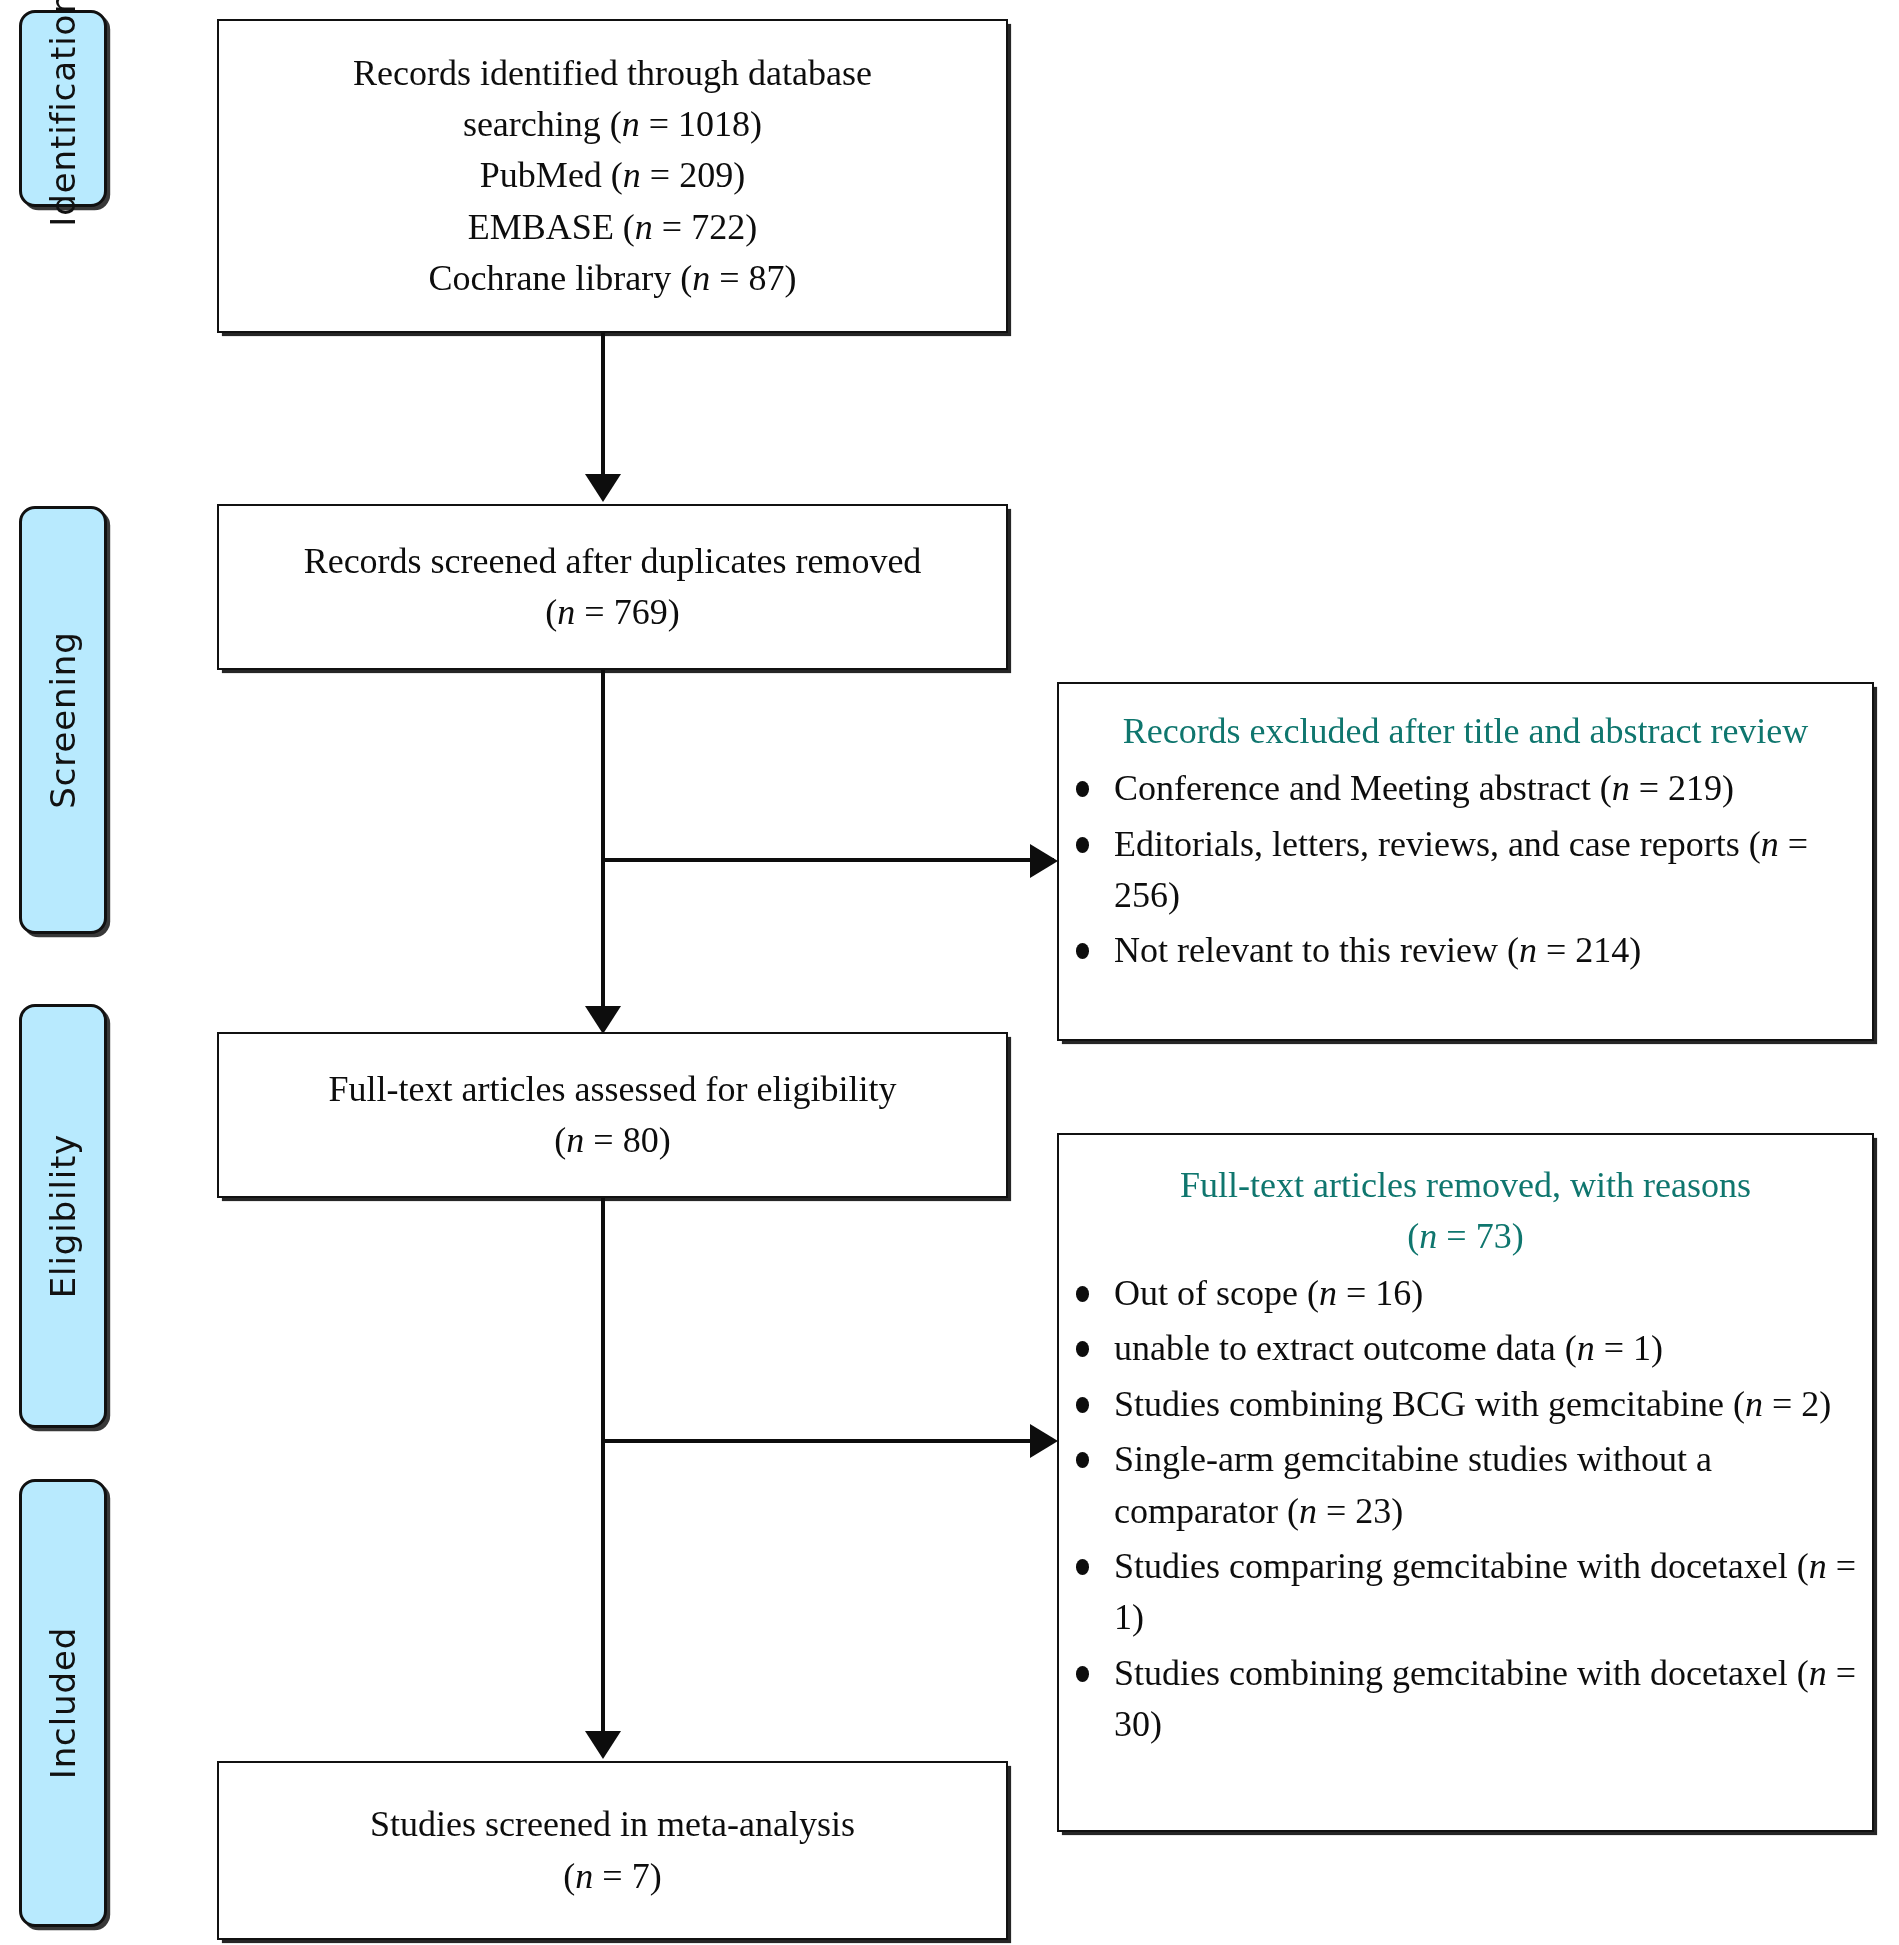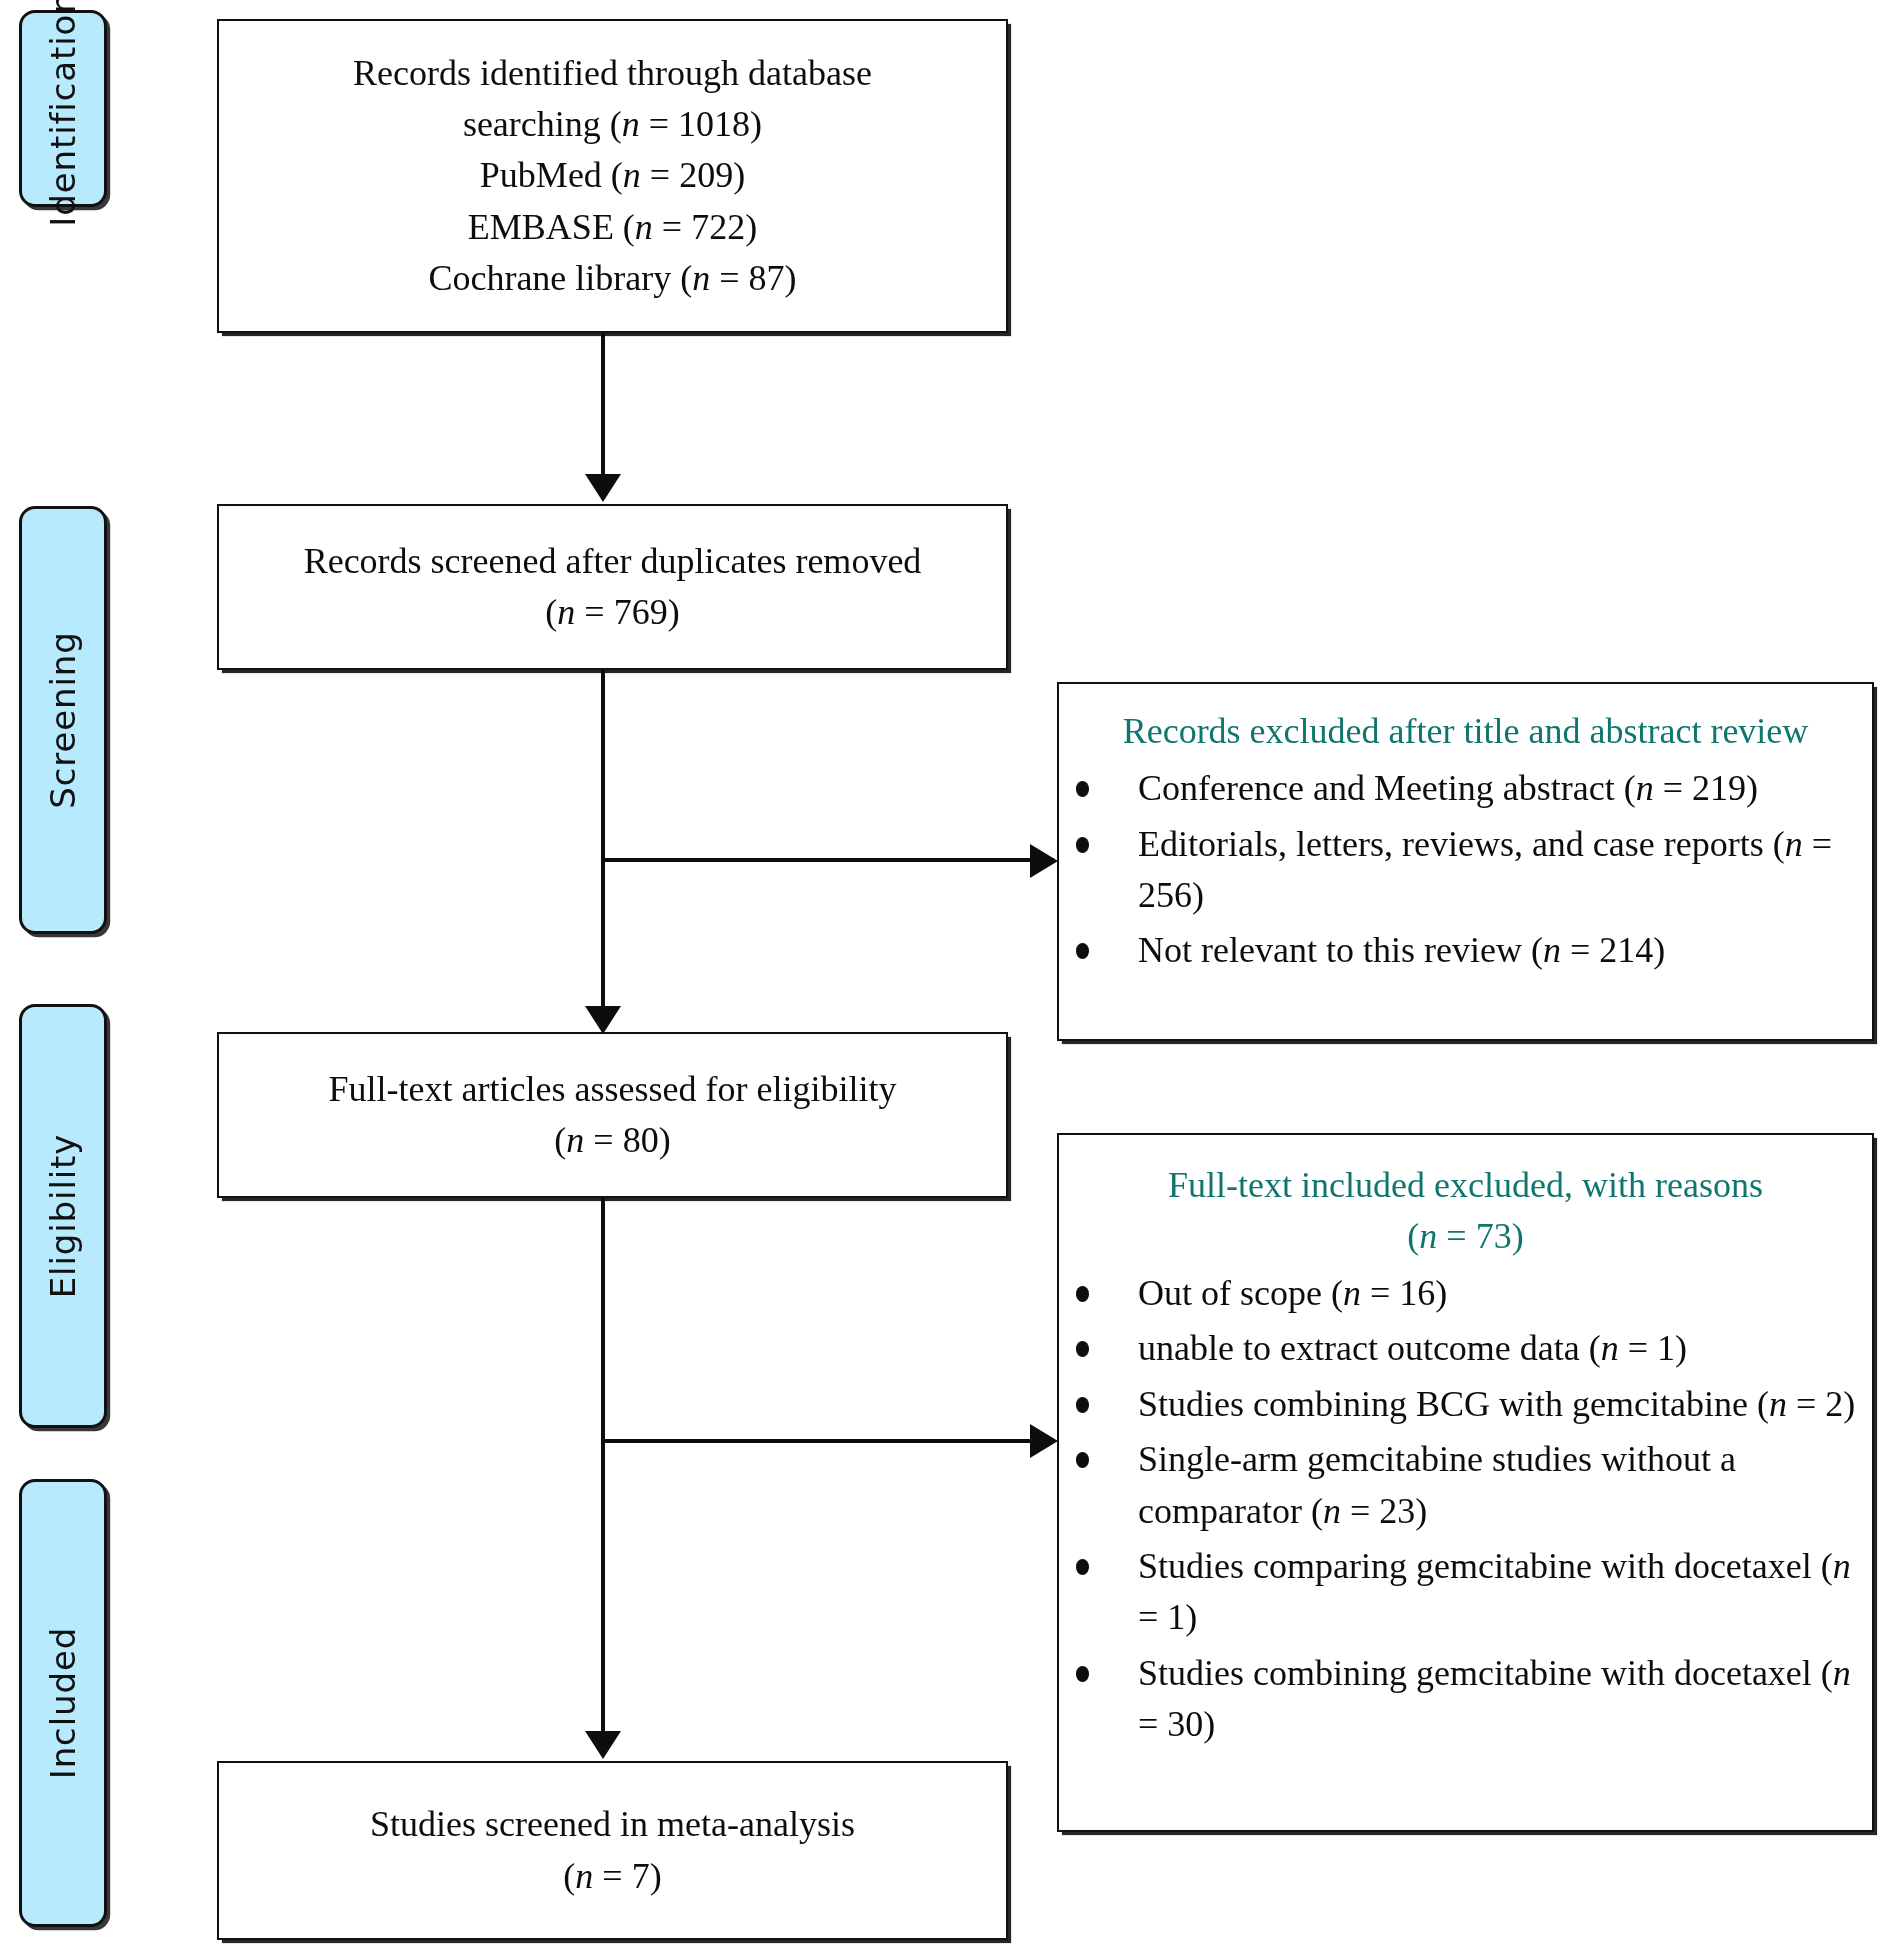--- a/index.html
+++ b/index.html
@@ -64,21 +64,21 @@
   .reason-list {
     margin: 0;
     padding: 0;
     list-style: none;
     font-size: 36px;
     line-height: 1.42;
     color: #0d0d0d;
   }
   .reason-list li {
     position: relative;
-    padding-left: 79px;
+    padding-left: 55px;
     margin: 1.8px 0 4.5px 0;
     text-align: left;
   }
   .reason-list li::before {
     content: "";
     position: absolute;
     left: 17px;
     top: 18px;
     width: 13.4px;
     height: 16px;
@@ -192,21 +192,21 @@
   </div>
 
   <div class="vline" style="left:601px; top:1198px; height:536px;"></div>
   <div class="arrow-down" style="left:585px; top:1731px;"></div>
 
   <div class="hline" style="left:601px; top:1439px; width:453px;"></div>
   <div class="arrow-right" style="left:1030px; top:1424px;"></div>
 
   <div class="flow-box" style="left:1057px; top:1133px; width:817px; height:699px; justify-content:flex-start; padding-top:25px;">
     <div class="excl-head">
-      <span class="ln">Full-text included excluded, with reasons</span>
+      <span class="ln">Full-text articles removed, with reasons</span>
       <span class="ln">(<em class="nvar">n</em> = 73)</span>
     </div>
     <ul class="reason-list">
       <li><span>Out of scope (<em class="nvar">n</em> = 16)</span></li>
       <li><span>unable to extract outcome data (<em class="nvar">n</em> = 1)</span></li>
       <li><span>Studies combining BCG with gemcitabine (<em class="nvar">n</em> = 2)</span></li>
       <li><span>Single-arm gemcitabine studies without a comparator (<em class="nvar">n</em> = 23)</span></li>
       <li><span>Studies comparing gemcitabine with docetaxel (<em class="nvar">n</em> = 1)</span></li>
       <li><span>Studies combining gemcitabine with docetaxel (<em class="nvar">n</em> = 30)</span></li>
     </ul>

